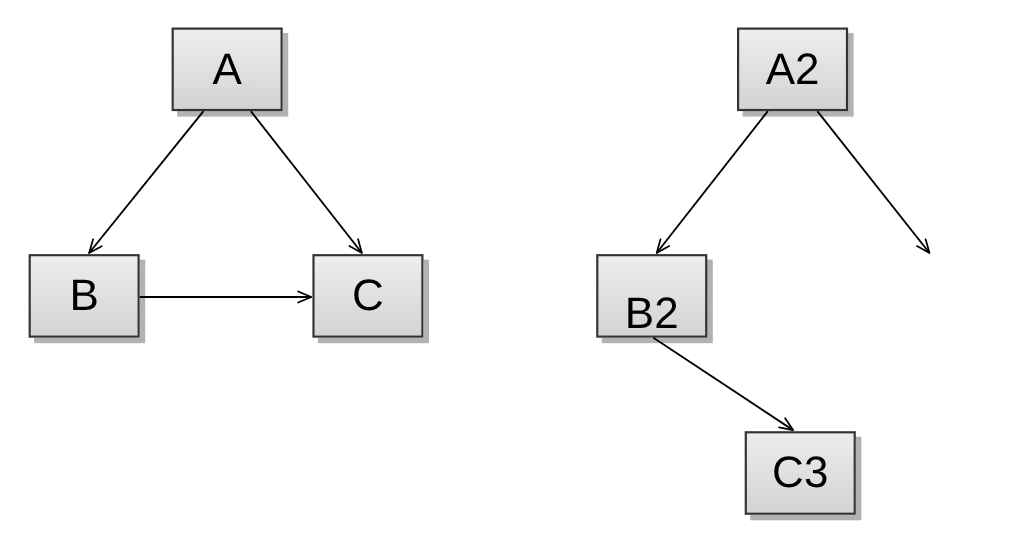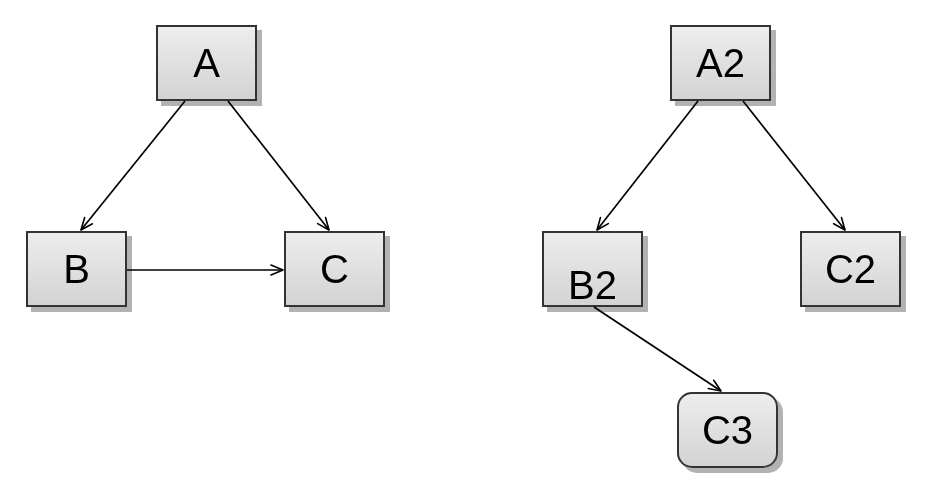--- a/index.html
+++ b/index.html
@@ -58,24 +58,21 @@
     </div>
       <div class="node" style="left: 284px; top: 231px; width: 101px; height: 76px;">
       <span class="node-label">C</span>
     </div>
       <div class="node" style="left: 670px; top: 25px; width: 101px; height: 76px;">
       <span class="node-label">A2</span>
     </div>
       <div class="node" style="left: 542px; top: 231px; width: 101px; height: 76px; align-items: flex-end;">
       <span class="node-label">B2</span>
     </div>
-      <div class="node" style="left: 800px; top: 231px; width: 101px; height: 76px;">
-      <span class="node-label">C2</span>
-    </div>
-      <div class="node" style="left: 677px; top: 392px; width: 101px; height: 76px; border-radius: 15px;">
+      <div class="node" style="left: 677px; top: 392px; width: 101px; height: 76px;">
       <span class="node-label">C3</span>
     </div>
     </div>
 
   <svg id="edge-layer" width="940" height="504" viewBox="0 0 940 504" xmlns="http://www.w3.org/2000/svg">
     <defs>
       <marker id="arrow-open" viewBox="0 0 14 12" refX="13" refY="6" markerWidth="14" markerHeight="12" orient="auto" markerUnits="userSpaceOnUse">
         <path d="M1,1 L13,6 L1,11" fill="none" stroke="#000000" stroke-width="1.6" stroke-linecap="round" stroke-linejoin="round"></path>
       </marker>
     </defs>

